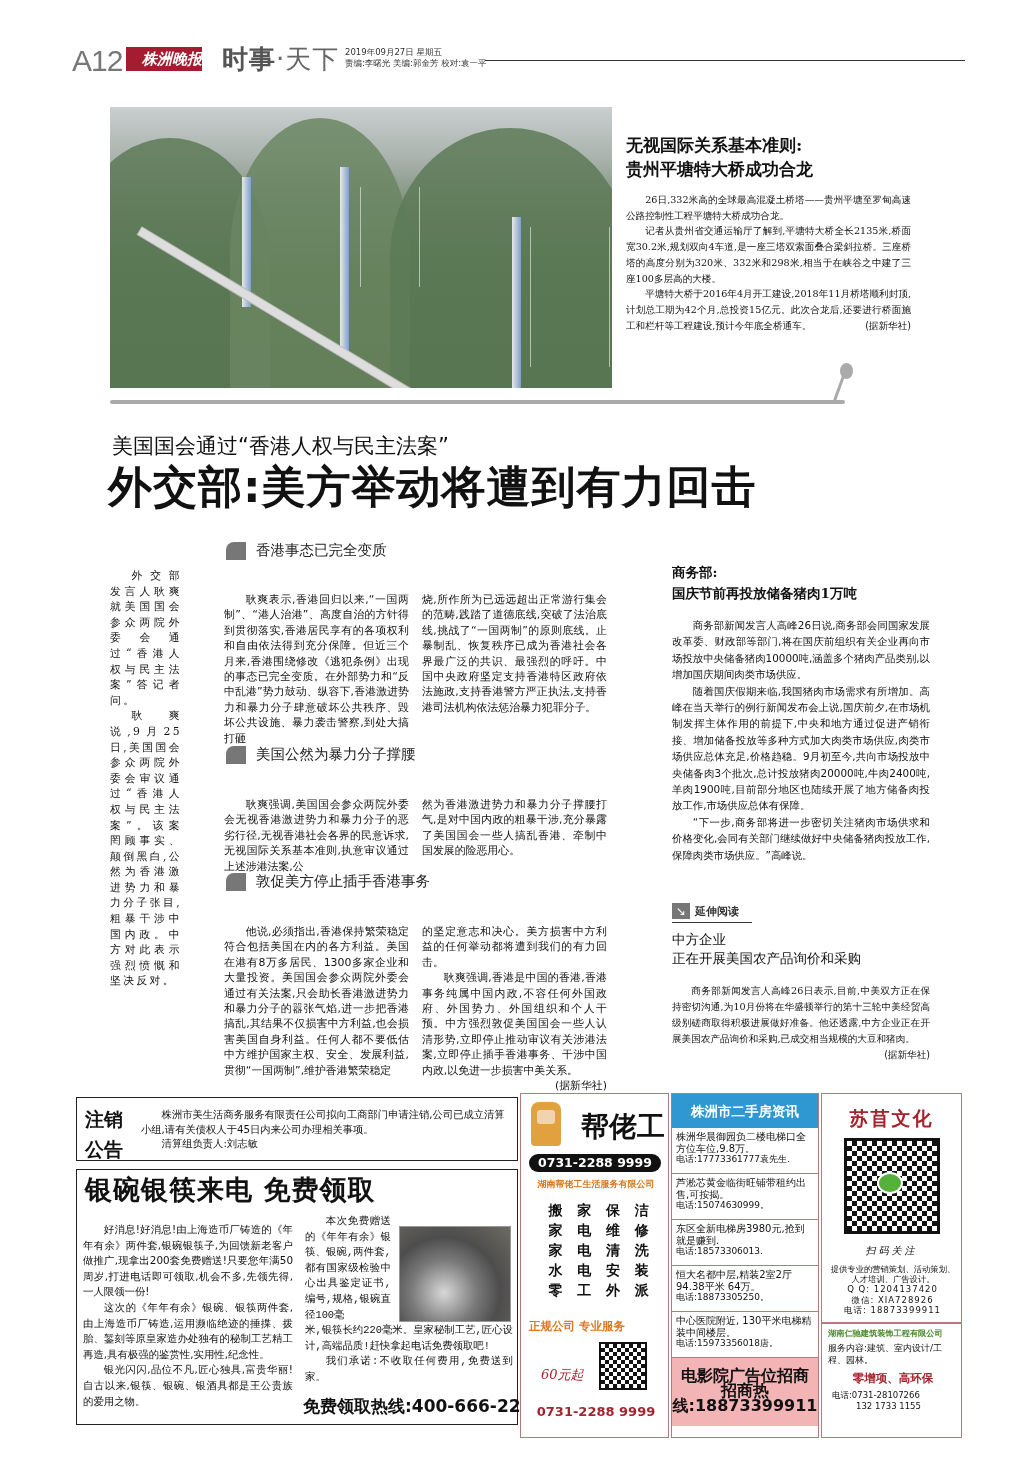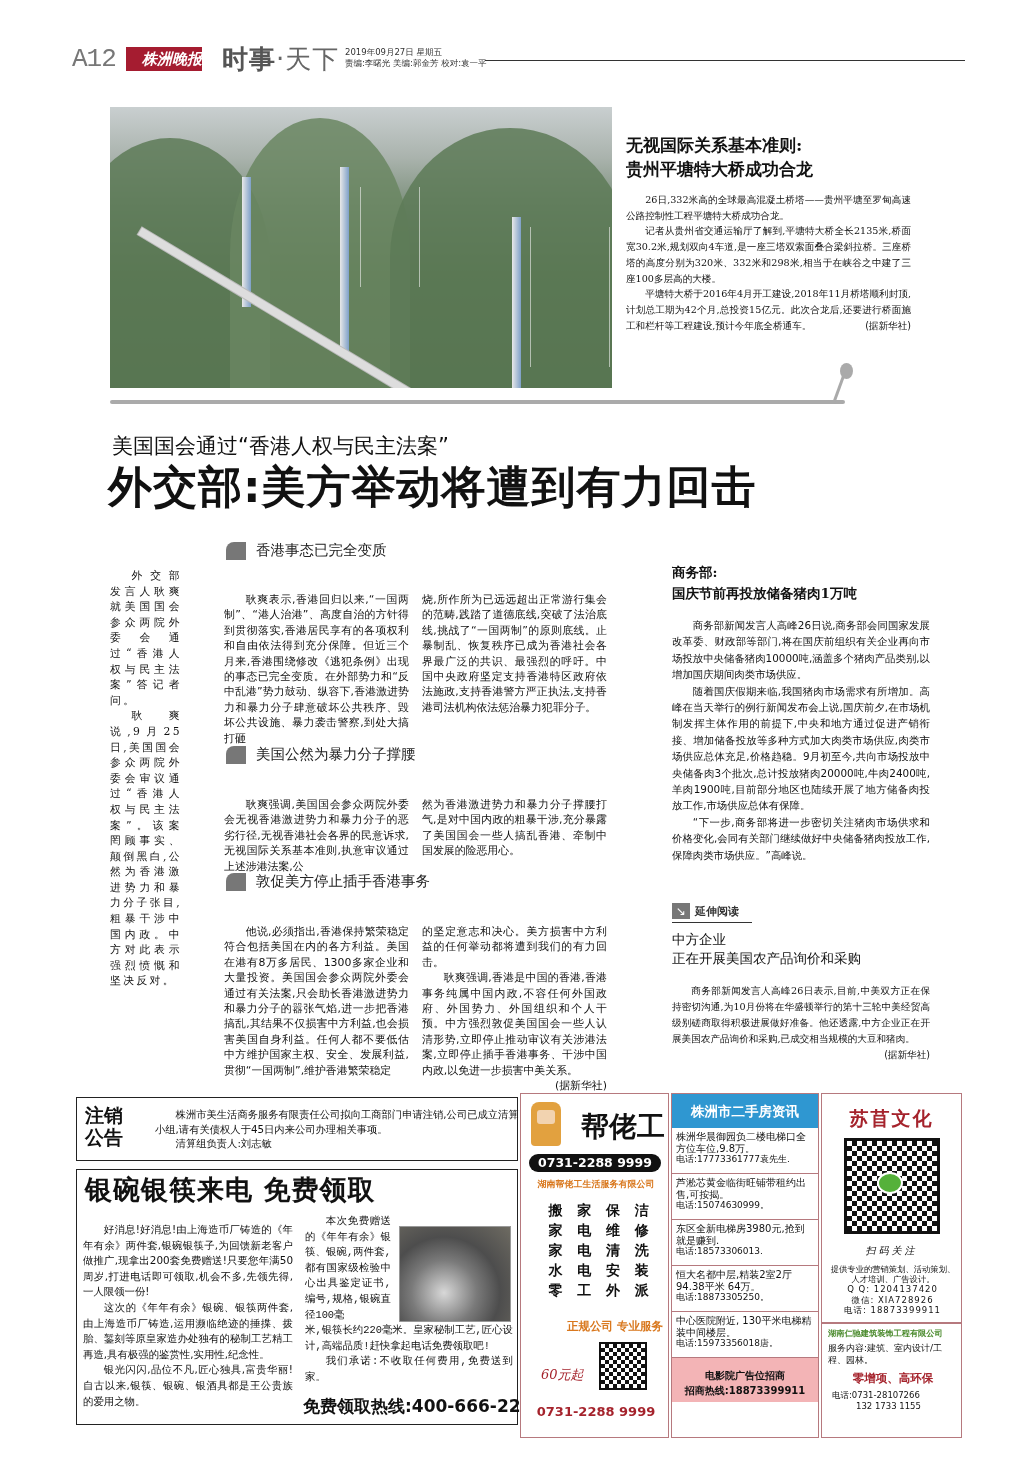--- a/index.html
+++ b/index.html
@@ -1,21 +1,21 @@
 <!DOCTYPE html>
 <html><head>
 <meta charset="utf-8">
 <style>
   * { box-sizing: border-box; margin: 0; padding: 0; }
   html, body { width: 1031px; height: 1475px; background: #fff; overflow: hidden; }
   body { position: relative; font-family: "DejaVu Sans", sans-serif; color: #111; }
   .abs { position: absolute; }
 
   
-  .pgno { left: 72px; top: 44px; font-family: Liberation Mono, monospace; font-size: 26px; color: #777; letter-spacing: -1px; }
+  .pgno { left: 72px; top: 44px; font-family: Liberation Sans, sans-serif; font-size: 30px; color: #777; letter-spacing: -1px; }
   .paper-logo { left: 126px; top: 47px; width: 76px; height: 24px; background: #a51c30; color: #fff; font-family: "DejaVu Serif", serif; font-size: 15px; font-weight: bold; text-align: right; line-height: 24px; font-style: italic; }
   .section { left: 222px; top: 42px; font-size: 26px; color: #555; font-weight: bold; letter-spacing: 1px; }
   .section .light { font-weight: normal; color: #666; }
   .meta { left: 345px; top: 47px; font-size: 8.5px; line-height: 11px; color: #333; }
   .rule-top { left: 485px; top: 60px; width: 480px; height: 1px; background: #333; }
 
   
   .photo { left: 110px; top: 107px; width: 502px; height: 281px; overflow: hidden; background: linear-gradient(180deg, #c9cfd0 0%, #aab3ad 18%, #748a73 38%, #4f6d45 60%, #3e5b36 100%); }
   .mtn { position: absolute; bottom: 0; background: #5d7a57; border-radius: 50% 50% 0 0; opacity: .85; }
   .deck { position: absolute; left: 30px; top: 120px; width: 520px; height: 8px; background: #ddd; transform: rotate(31deg); transform-origin: left center; box-shadow: 0 0 0 1px #bbb; }
@@ -50,51 +50,51 @@
   .mofcom-body p { text-indent: 2em; }
   .ext-tag { left: 672px; top: 903px; display: flex; align-items: center; border-bottom: 1px solid #333; padding-bottom: 3px; width: 80px; }
   .ext-tag .arrow { width: 18px; height: 16px; background: #777; color: #fff; font-size: 12px; line-height: 16px; text-align: center; margin-right: 5px; }
   .ext-tag span.t { font-size: 11px; font-weight: bold; color: #333; }
   .ext-title { left: 672px; top: 930px; font-size: 13.5px; line-height: 19px; color: #111; }
   .ext-body { left: 672px; top: 983px; width: 258px; font-family: "DejaVu Serif", serif; font-size: 9.6px; line-height: 16px; text-align: justify; }
   .ext-body p { text-indent: 2em; }
 
   
   .notice { left: 76px; top: 1097px; width: 442px; height: 64px; border: 1.5px solid #222; }
-  .notice .label { position: absolute; left: 8px; top: 6px; font-size: 19px; font-weight: bold; line-height: 22px; width: 44px; }
-  .notice .txt { position: absolute; left: 78px; top: 9px; width: 370px; font-size: 10.3px; line-height: 14.5px; }
+  .notice .label { position: absolute; left: 8px; top: 6px; font-size: 19px; font-weight: bold; line-height: 30px; width: 44px; }
+  .notice .txt { position: absolute; left: 64px; top: 9px; width: 370px; font-size: 10.3px; line-height: 14.5px; }
   .notice .txt p:first-child, .notice .txt p:last-child { text-indent: 2em; }
 
   .silver { left: 76px; top: 1169px; width: 442px; height: 256px; border: 1.5px solid #222; }
   .silver .big { position: absolute; left: 8px; top: 2px; font-size: 27px; font-weight: bold; letter-spacing: 1px; white-space: nowrap; }
   .silver .c1 { position: absolute; left: 6px; top: 52px; width: 210px; font-size: 10.4px; line-height: 15.6px; text-align: justify; }
   .silver .c1 p { text-indent: 2em; }
   .silver .c2 { position: absolute; left: 228px; top: 44px; width: 208px; font-size: 10.4px; line-height: 15.6px; text-align: justify; font-family: Liberation Mono, monospace; }
   .silver .c2a { width: 86px; }
   .silver .c2 p { text-indent: 2em; }
   .silver .prod { position: absolute; left: 322px; top: 56px; width: 112px; height: 96px; background: radial-gradient(ellipse at 40% 70%, #d8d8d8 0%, #7a7a7a 35%, #4d4d4d 60%, #6e6b62 100%); border: 1px solid #999; }
   .silver .hotline { position: absolute; left: 226px; top: 225px; font-size: 17px; font-weight: bold; white-space: nowrap; }
 
   .bang { left: 520px; top: 1093px; width: 149px; height: 345px; border: 1.5px solid #b6797e; background: #fff; }
   .bang .mascot { position: absolute; left: 10px; top: 8px; width: 30px; height: 44px; background: #e2a13f; border-radius: 8px 8px 4px 4px; }
   .bang .mascot::before { content: ""; position: absolute; left: 6px; top: 8px; width: 18px; height: 14px; background: #f2d3b0; border-radius: 3px; }
   .bang .brand { position: absolute; left: 60px; top: 14px; font-size: 28px; font-weight: bold; color: #111; }
   .bang .phone { position: absolute; left: 8px; top: 60px; width: 132px; height: 18px; background: #111; color: #fff; border-radius: 9px; font-size: 12.5px; font-weight: bold; text-align: center; line-height: 18px; }
   .bang .corp { position: absolute; left: 6px; top: 84px; width: 138px; text-align: center; font-size: 9px; color: #d9781e; font-weight: bold; }
   .bang .grid { position: absolute; left: 20px; top: 108px; width: 115px; display: grid; grid-template-columns: repeat(4, 1fr); row-gap: 2px; font-size: 14px; font-weight: bold; text-align: center; color: #111; }
-  .bang .slogan { position: absolute; left: 8px; top: 225px; width: 134px; text-align: right; font-size: 11.5px; font-weight: bold; color: #d9781e; }
+  .bang .slogan { position: absolute; left: 8px; top: 225px; width: 134px; text-align: left; font-size: 11.5px; font-weight: bold; color: #d9781e; }
   .bang .price { position: absolute; left: 20px; top: 272px; font-family: "DejaVu Serif", serif; font-size: 13px; color: #a5232c; font-style: italic; }
   .bang .qr { position: absolute; left: 78px; top: 248px; width: 48px; height: 48px; background: repeating-conic-gradient(#111 0 25%, #fff 0 50%) 0 0 / 8px 8px; border: 2px solid #111; }
   .bang .phone2 { position: absolute; left: 6px; top: 310px; width: 138px; text-align: center; font-size: 13px; font-weight: bold; color: #a5232c; }
 
   .house { left: 671px; top: 1093px; width: 148px; height: 345px; border: 1.5px solid #b6797e; }
   .house .hd { height: 34px; background: #2f97d1; color: #fff; font-size: 13.5px; font-weight: bold; text-align: center; line-height: 34px; }
   .house .item { border-bottom: 1.5px solid #b6797e; padding: 3px 4px; font-size: 10px; line-height: 11.5px; height: 46px; }
   .house .item .tel { font-size: 9px; }
-  .house .ad { background: #f3b4b6; text-align: center; font-size: 10px; font-weight: bold; line-height: 15px; padding-top: 10px; height: 44px; }
+  .house .ad { background: #f3b4b6; text-align: center; font-size: 16px; font-weight: bold; line-height: 15px; padding-top: 10px; height: 68px; }
 
   .sumu { left: 821px; top: 1093px; width: 141px; height: 345px; border: 1.5px solid #b6797e; }
   .sumu .name { position: absolute; left: 0; top: 12px; width: 100%; text-align: center; font-size: 19px; font-weight: bold; color: #a5232c; letter-spacing: 2px; }
   .sumu .qr { position: absolute; left: 22px; top: 44px; width: 96px; height: 96px; background: repeating-conic-gradient(#111 0 25%, #fff 0 50%) 0 0 / 10px 10px; border: 3px solid #111; }
   .sumu .wx { position: absolute; left: 55px; top: 78px; width: 26px; height: 22px; background: #55b13a; border-radius: 50%; border: 2px solid #fff; }
   .sumu .scan { position: absolute; left: 0; top: 150px; width: 100%; text-align: center; font-family: "DejaVu Serif", serif; font-size: 10px; font-style: italic; letter-spacing: 3px; }
   .sumu .desc { position: absolute; left: 6px; top: 170px; width: 130px; text-align: center; font-size: 8.3px; line-height: 10px; }
   .sumu .contact { position: absolute; left: 8px; top: 190px; width: 125px; text-align: center; font-size: 8.5px; line-height: 10.5px; letter-spacing: 1px; }
   .sumu .div { position: absolute; left: 0; top: 228px; width: 100%; height: 1.5px; background: #b6797e; }
   .sumu .co { position: absolute; left: 6px; top: 234px; font-size: 8.2px; color: #4a8a2c; font-weight: bold; }

